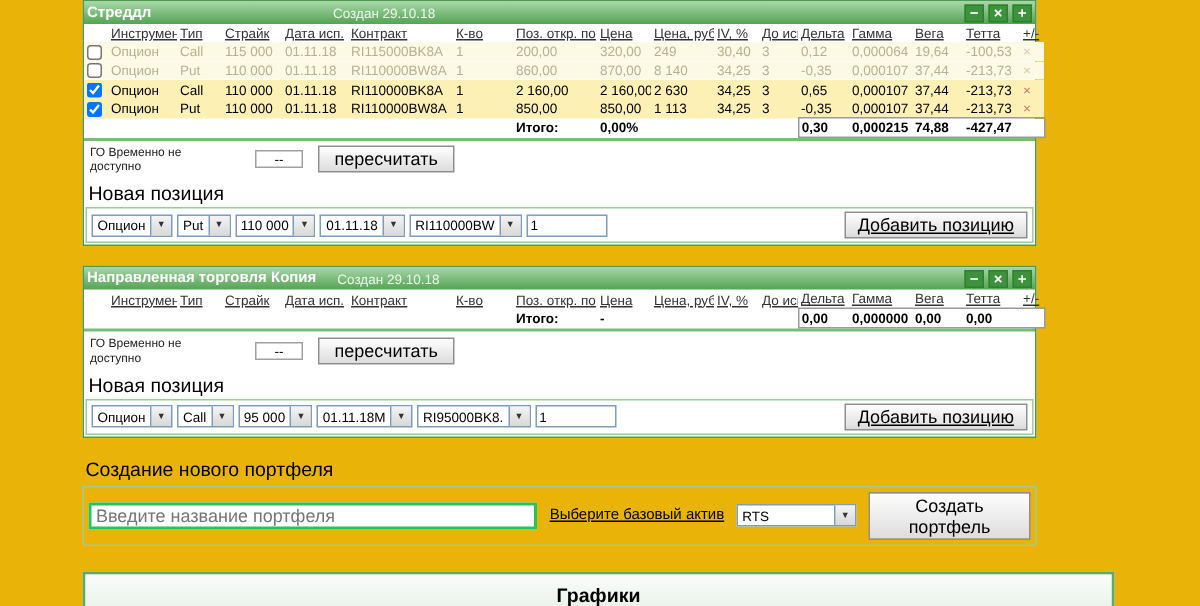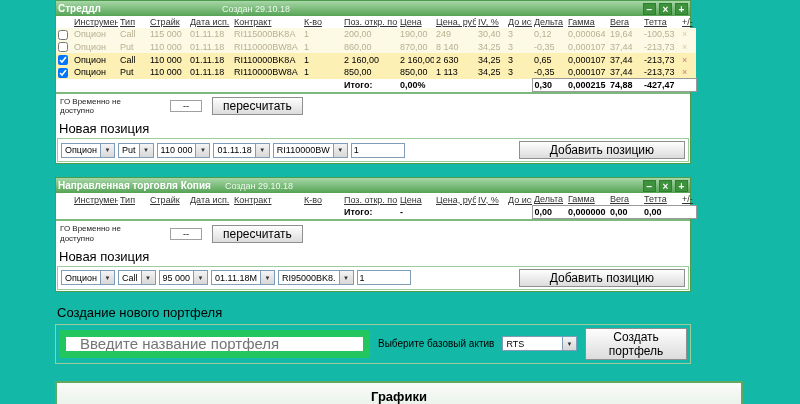--- a/index.html
+++ b/index.html
@@ -1,16 +1,16 @@
 <!DOCTYPE html>
 <html><head>
 <meta charset="utf-8">
 <style>
   html,body { margin:0; padding:0; background:#fff; }
-  .page { position:relative; width:800px; height:404px; overflow:hidden; background:#14b8a6;
+  .page { position:relative; width:800px; height:404px; overflow:hidden; background:#eab308;
           font-family:"Liberation Sans", sans-serif; color:#000; }
   .main { position:absolute; left:55px; top:0; }
 
   
   .panel { width:636px; border:1px solid #4e9b4e; margin-bottom:13px; background:#fff; box-sizing:border-box; }
   .panel-header { display:flex; align-items:center; height:15px; padding:0 2px;
                   background:linear-gradient(to bottom,#a7d7a7,#55a355); }
   .panel-title { color:#fff; font-weight:bold; font-size:10px; min-width:150px; white-space:nowrap; }
   .panel-created { color:#eef8ee; font-size:9px; margin-left:14px; white-space:nowrap; }
   .win-buttons { margin-left:auto; display:flex; gap:3px; }
@@ -33,36 +33,36 @@
   .sb-last { border-right:1px solid #9a9a9a; }
 
   .go-row { display:flex; align-items:center; padding:3px 4px; border-top:2px solid #7cba7c; }
   .go-label { width:92px; font-size:8px; line-height:1.15; color:#222; }
   .go-value { width:30px; text-align:center; border:1px solid #a0a0a0; background:#fff; font-size:9px;
               margin:0 10px 0 18px; }
   .btn { font-family:inherit; font-size:12px; color:#000; background:linear-gradient(to bottom,#fefefe,#dcdcdc);
          border:1px solid #8f8f8f; padding:1px 10px; cursor:pointer; }
   .newpos-title { font-size:13px; padding:3px 3px 2px; }
   .newpos-row { display:flex; align-items:center; gap:3px; margin:0 1px 1px; padding:2px 3px; border:1px solid #9ccc9c; }
-  .add-pos { margin-left:auto; padding:1px 30px; }
+  .add-pos { margin-left:auto; padding:1px 8px;text-decoration:underline; }
 
   .select { display:inline-flex; align-items:center; height:15px; border:1px solid #7f9db9; background:#fff;
             cursor:pointer; box-sizing:border-box; }
   .select-value { font-size:9px; padding:0 3px; white-space:nowrap; }
   .select-arrow { width:13px; align-self:stretch; display:flex; align-items:center; justify-content:center;
                   font-size:6px; color:#333; background:linear-gradient(to bottom,#f4f4f4,#d8d8d8);
                   border-left:1px solid #7f9db9; }
   .qty-input { width:48px; height:13px; border:1px solid #7f9db9; font-size:9px; padding:0 2px; font-family:inherit; }
 
   
   .create-title { font-size:13px; margin:12px 2px 4px; }
   .create-row { width:636px; box-sizing:border-box; display:flex; align-items:center; gap:8px;
                 border:1px solid #9ccc9c; padding:3px; }
-  .name-input { width:348px; height:14px; border:7px solid #22c55e; font-size:15px; padding:0 14px; font-family:inherit; }
-  .base-label { font-size:10px; margin-left:auto; white-space:nowrap; }
+  .name-input { width:348px; height:14px; border:2px solid #22c55e; font-size:12px; padding:0 3px; font-family:inherit; }
+  .base-label { font-size:10px; margin-left:auto; white-space:nowrap;text-decoration:underline; }
   .select.base { width:96px; justify-content:space-between; }
 
   
   .charts-box { width:688px; border:2px solid #61a861; margin-top:17px; height:160px; box-sizing:border-box; background:#fff; }
   .charts-header { text-align:center; font-size:13px; font-weight:bold; padding:6px 0;
                    background:linear-gradient(to bottom,#fafcfa,#e7f0e7); border-bottom:1px solid #bcd9bc; }
   .charts-body { display:flex; padding:12px 5px 0; }
 </style>
 </head>
 <body>
@@ -125,21 +125,21 @@
       <tbody>
         <tr class="row-faded">
           <td class="chk"><input type="checkbox" style=""></td>
           <td>Опцион</td>
           <td>Call</td>
           <td class="num">115 000</td>
           <td>01.11.18</td>
           <td>RI115000BK8A</td>
           <td class="num">1</td>
           <td class="num">200,00</td>
-          <td class="num">190,00</td>
+          <td class="num">320,00</td>
           <td class="num">249</td>
           <td class="num">30,40</td>
           <td class="num">3</td>
           <td class="num">0,12</td>
           <td class="num">0,000064</td>
           <td class="num">19,64</td>
           <td class="num">-100,53</td>
           <td class="del"><span class="del-btn">×</span></td>
         </tr>
         <tr class="row-faded">

